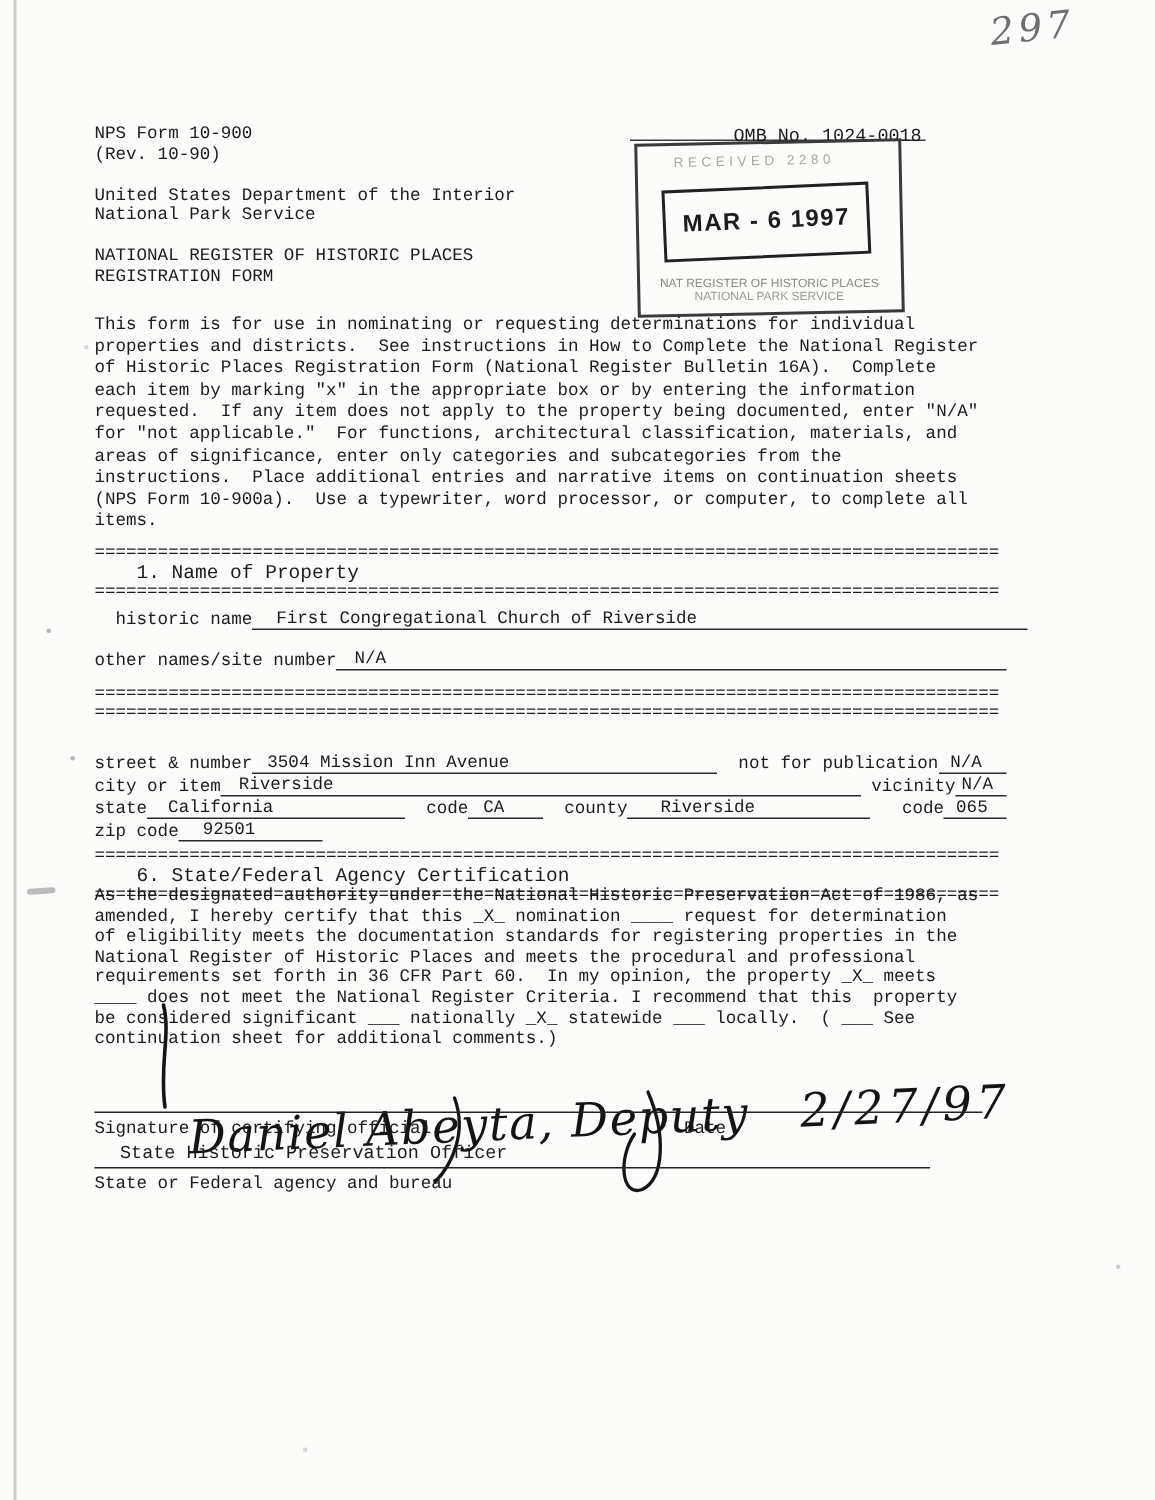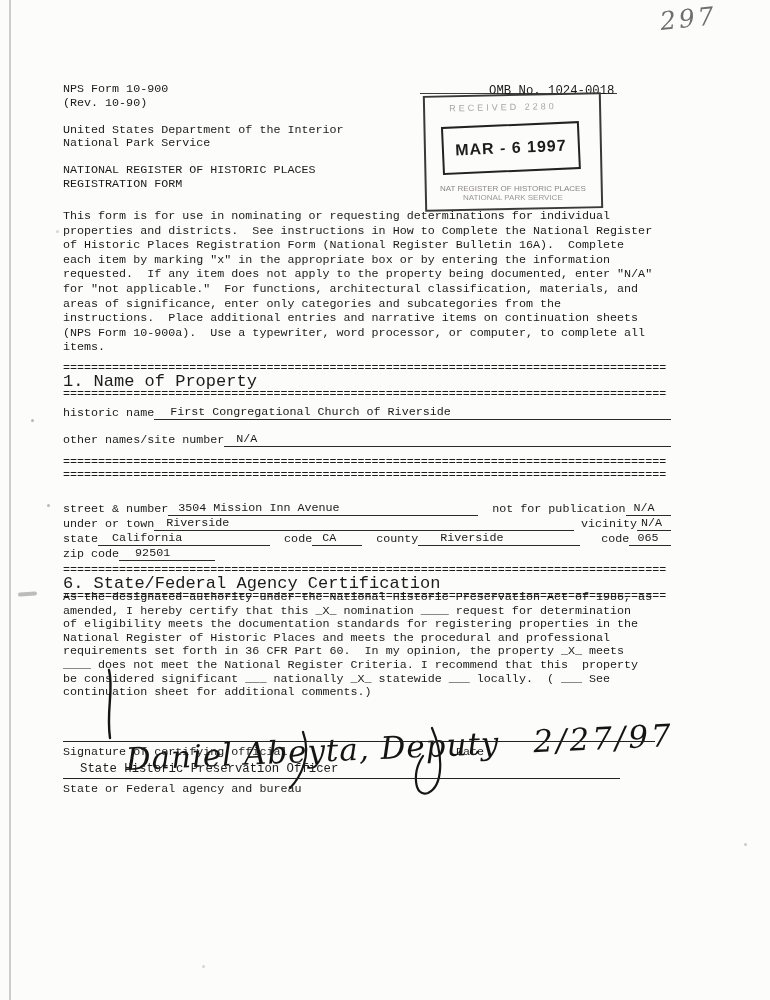--- a/index.html
+++ b/index.html
@@ -10,21 +10,21 @@
     overflow:hidden;
     font-family:"Liberation Mono","DejaVu Sans Mono",monospace;
     color:#1b1b1b;
   }
   .pre{white-space:pre;}
   .abs{position:absolute;}
   .hdr{font-size:11.7px;line-height:13.5px;}
   .body-txt{font-size:11.7px;line-height:14.6px;}
   .cert-txt{font-size:11.7px;line-height:13.6px;}
   .divider{font-size:11.7px;line-height:13px;letter-spacing:0;white-space:pre;overflow:hidden;width:608px;}
-  .sec-title{font-size:17px;line-height:13px;white-space:pre;}
+  .sec-title{font-size:13px;line-height:13px;white-space:pre;margin-left:28px;}
   .row{display:flex;font-size:11.7px;line-height:14px;width:608px;align-items:flex-end;}
   .lbl{white-space:pre;}
   .u{border-bottom:1px solid #2a2a2a;white-space:pre;}
   .grow{flex:1;}
   
   .stamp{
     position:absolute;left:424px;top:94px;width:174px;height:112px;
     border:2px solid #3a3a3a;transform:rotate(-1.2deg);
     font-family:"Liberation Sans","DejaVu Sans",sans-serif;
   }
@@ -110,41 +110,41 @@
 for "not applicable."  For functions, architectural classification, materials, and
 areas of significance, enter only categories and subcategories from the
 instructions.  Place additional entries and narrative items on continuation sheets
 (NPS Form 10-900a).  Use a typewriter, word processor, or computer, to complete all
 items.</div>
 
   <div class="abs" style="left:63px;top:362px;">
     <div class="divider">======================================================================================</div>
     <div class="sec-title">1. Name of Property</div>
     <div class="divider">======================================================================================</div>
-    <div class="row" style="margin-top:4px;">
+    <div class="row" style="margin-top:4px;margin-left:14px;">
       <span class="lbl">historic name</span>
       <span class="u grow" style="padding-left:16px;">First Congregational Church of Riverside</span>
     </div>
     <div class="row" style="margin-top:12px;">
       <span class="lbl">other names/site number</span>
       <span class="u grow" style="padding-left:12px;">N/A</span>
     </div>
   </div>
 
   <div class="abs" style="left:63px;top:456px;">
     <div class="divider">======================================================================================</div>
     <div class="divider">======================================================================================</div>
     <div class="row" style="margin-top:19px;">
       <span class="lbl">street &amp; number</span>
       <span class="u" style="width:300px;padding-left:10px;">3504 Mission Inn Avenue</span>
       <span class="lbl">  not for publication</span>
       <span class="u grow" style="padding-left:8px;">N/A</span>
     </div>
     <div class="row">
-      <span class="lbl">under or town</span>
+      <span class="lbl">city or item</span>
       <span class="u grow" style="padding-left:12px;">Riverside</span>
       <span class="lbl"> vicinity</span>
       <span class="u" style="width:30px;padding-left:4px;">N/A</span>
     </div>
     <div class="row">
       <span class="lbl">state</span>
       <span class="u" style="width:158px;padding-left:14px;">California</span>
       <span class="lbl">  code</span>
       <span class="u" style="width:40px;padding-left:10px;">CA</span>
       <span class="lbl">  county</span>

